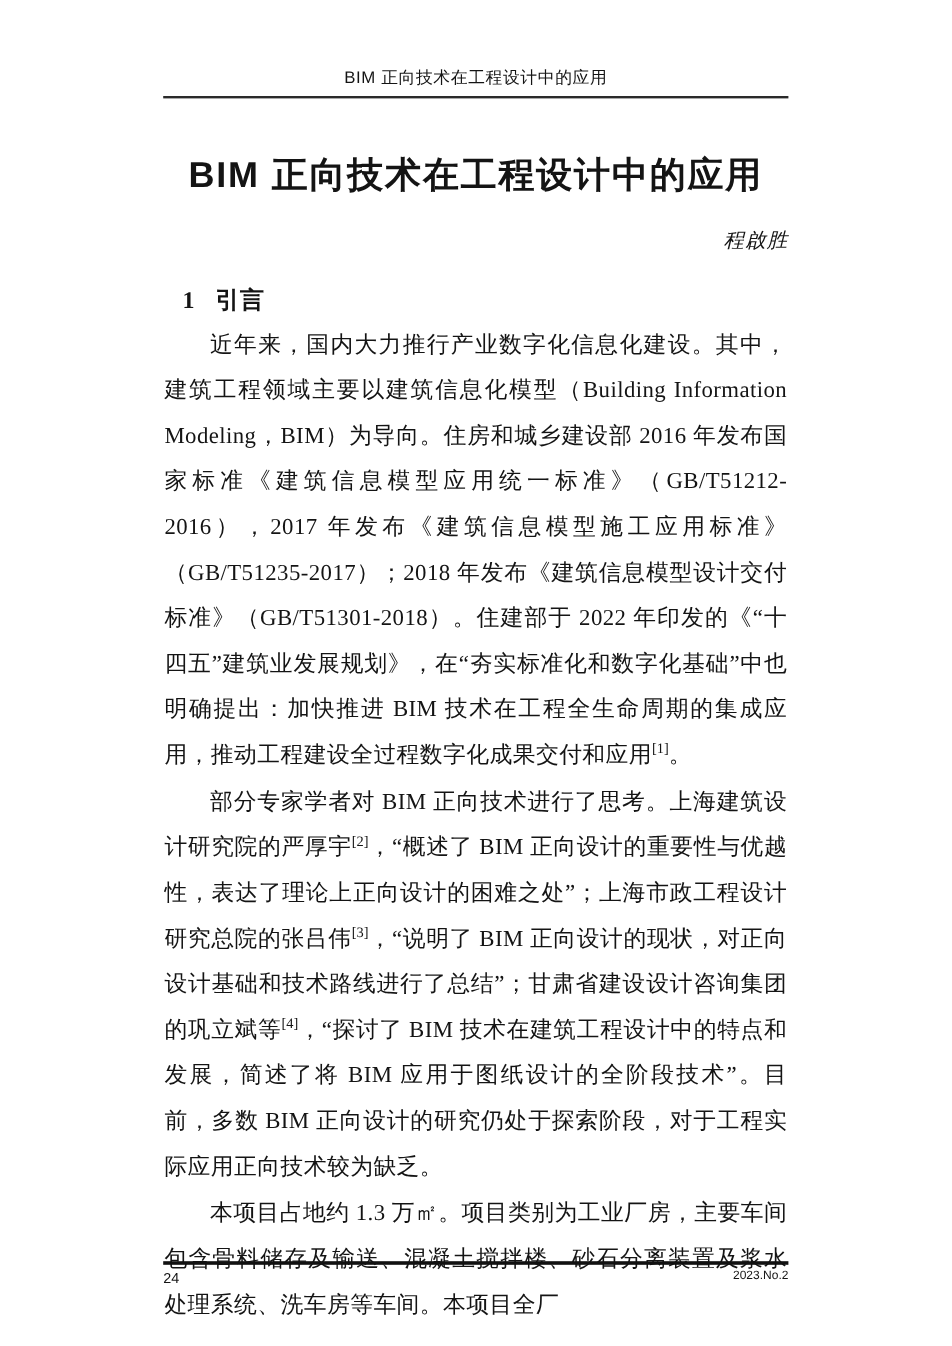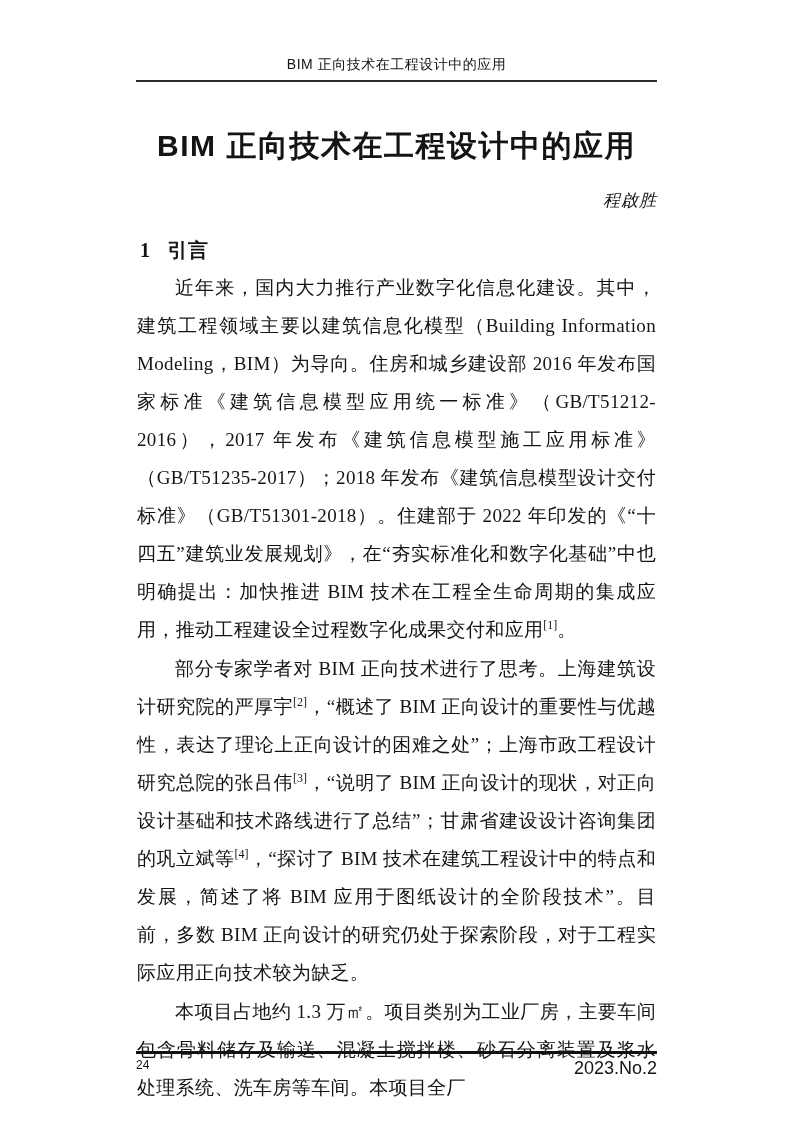--- a/index.html
+++ b/index.html
@@ -40,21 +40,21 @@
     letter-spacing: 1px;
   }
   .affiliation {
     margin-top: 6px;
     text-align: center;
     font-size: 18px;
     font-style: italic;
     letter-spacing: 0.5px;
   }
   .section-heading {
-    margin: 25px 0 5px 4px;
+    margin: 25px 0 5px 16px;
     font-family: "Liberation Sans", sans-serif;
     font-weight: 700;
     font-size: 20px;
     letter-spacing: 0.5px;
   }
   .section-heading .sec-num {
     font-family: "Liberation Serif", serif;
     font-weight: 700;
     margin-right: 17px;
   }
@@ -85,21 +85,21 @@
     top: 4px;
     text-align: left;
     font-family: "Liberation Sans", sans-serif;
     font-size: 12px;
   }
   .footer-issue {
     position: absolute;
     right: 0;
     top: 4px;
     font-family: "Liberation Sans", sans-serif;
-    font-size: 18px;
+    font-size: 10px;
   }
 </style>
 </head>
 <body>
 
 <div class="page">
 
   <div class="running-title">BIM 正向技术在工程设计中的应用</div>
 
   <h1 class="article-title">BIM 正向技术在工程设计中的应用</h1>

